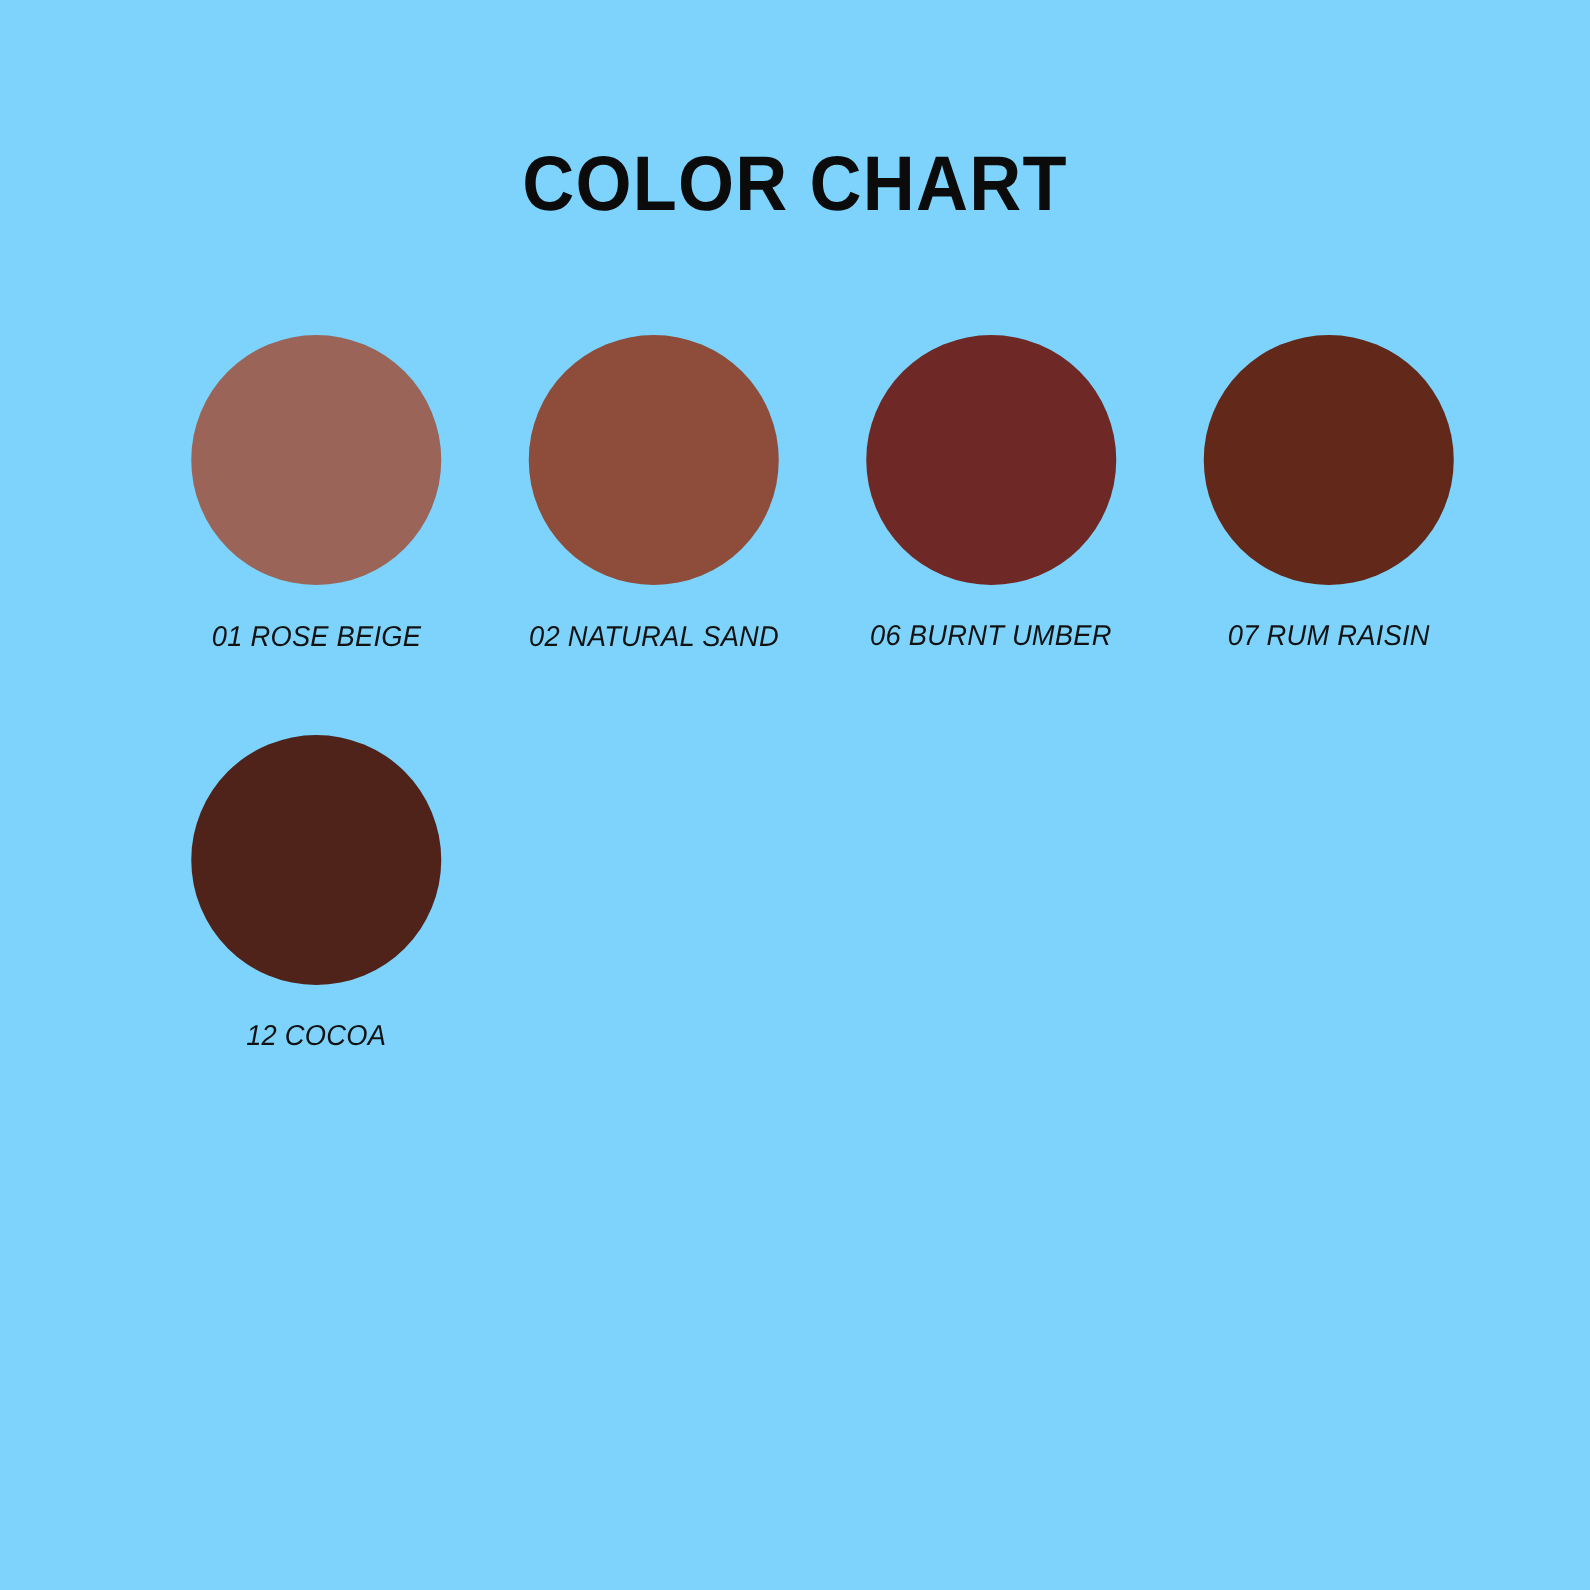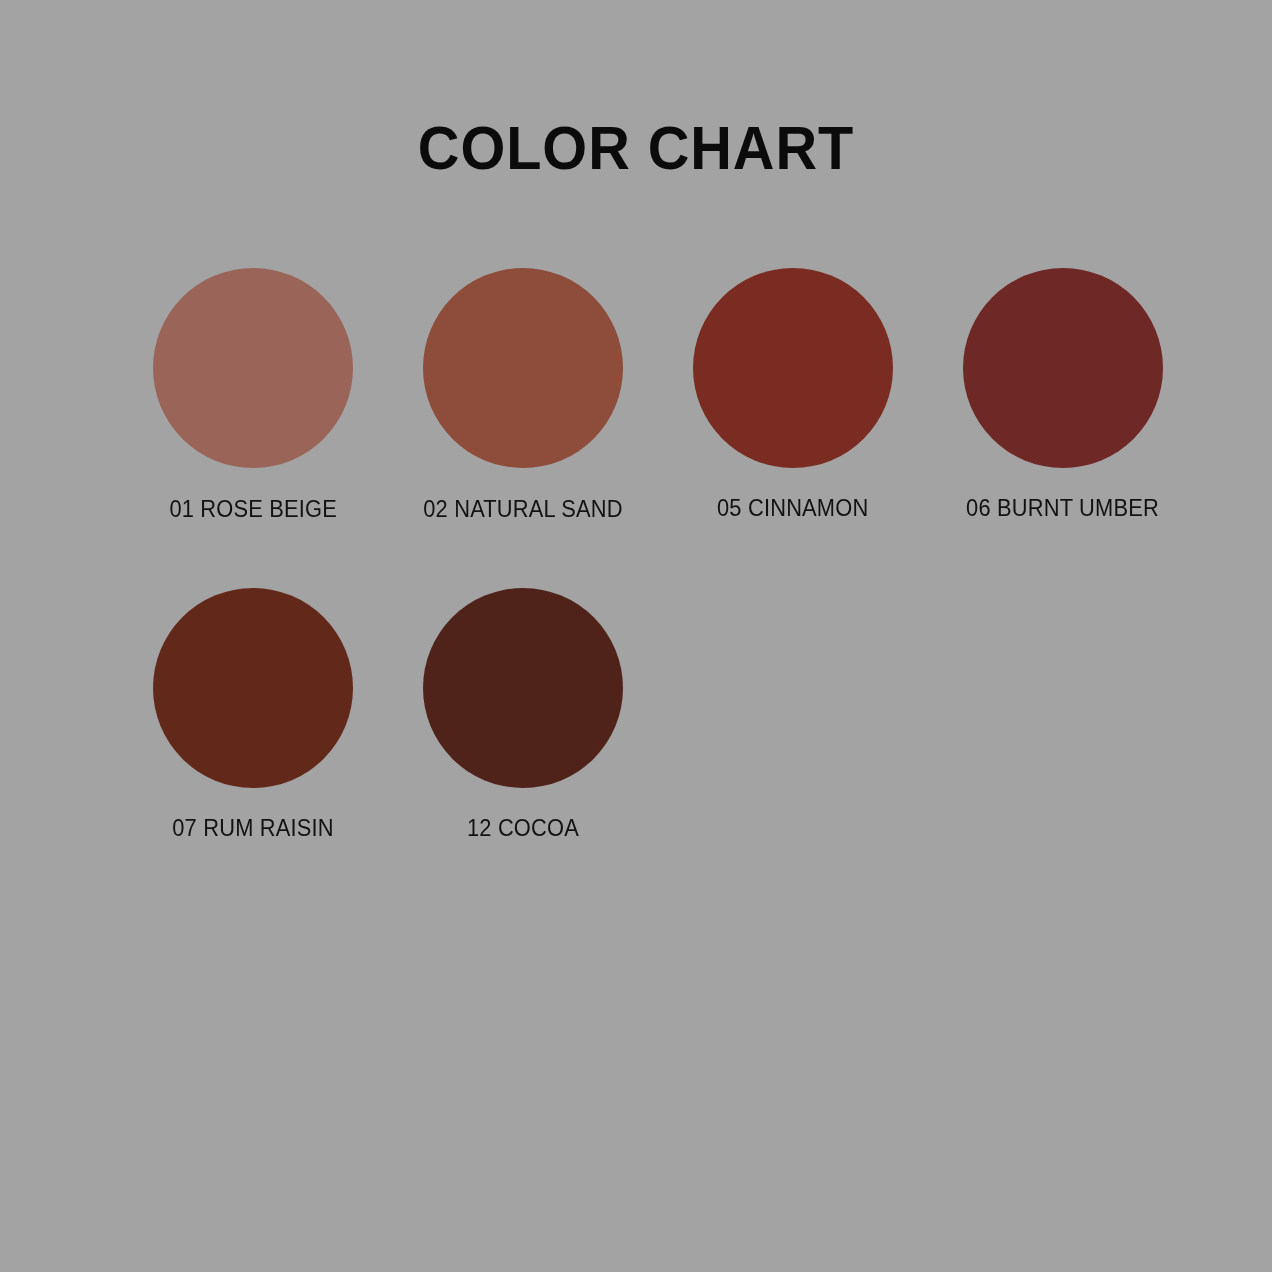--- a/index.html
+++ b/index.html
@@ -12,21 +12,21 @@
     height: 1272px;
     background: #f7f7f6;
     font-family: "Liberation Sans", "DejaVu Sans", sans-serif;
     overflow: hidden;
   }
 
   .chart-page {
     position: relative;
     width: 1272px;
     height: 1272px;
-    background: #a3a3a3;
+    background: #7dd3fc;
     box-sizing: border-box;
   }
 
   .chart-title {
     position: absolute;
     top: 112px;
     left: 0;
     width: 1272px;
     text-align: center;
     font-family: "Liberation Sans", "DejaVu Sans", sans-serif;
@@ -52,20 +52,21 @@
     row-gap: 0px;
   }
 
   .swatch-cell {
     position: relative;
     width: 270px;
     height: 320px;
     display: flex;
     flex-direction: column;
     align-items: center;
+    font-style: italic;
   }
 
   .swatch-dot {
     width: 200px;
     height: 200px;
     border-radius: 50%;
     display: block;
     flex: none;
   }
 
@@ -102,24 +103,20 @@
       <span class="swatch-label" style="color: rgb(18, 18, 18);">01 ROSE BEIGE</span>
     </div>
 
     <div class="swatch-cell row-1">
       <span class="swatch-dot" style="background-color: rgb(142, 76, 58);"></span>
       <span class="swatch-label" style="color: rgb(18, 18, 18);">02 NATURAL SAND</span>
     </div>
 
 
 
-    <div class="swatch-cell row-2">
-      <span class="swatch-dot" style="background-color: rgb(123, 44, 34);"></span>
-      <span class="swatch-label" style="color: rgb(18, 18, 18);">05 CINNAMON</span>
-    </div>
 
     <div class="swatch-cell row-2">
       <span class="swatch-dot" style="background-color: rgb(110, 40, 37);"></span>
       <span class="swatch-label" style="color: rgb(18, 18, 18);">06 BURNT UMBER</span>
     </div>
 
     <div class="swatch-cell row-2">
       <span class="swatch-dot" style="background-color: rgb(98, 40, 26);"></span>
       <span class="swatch-label" style="color: rgb(18, 18, 18);">07 RUM RAISIN</span>
     </div>

